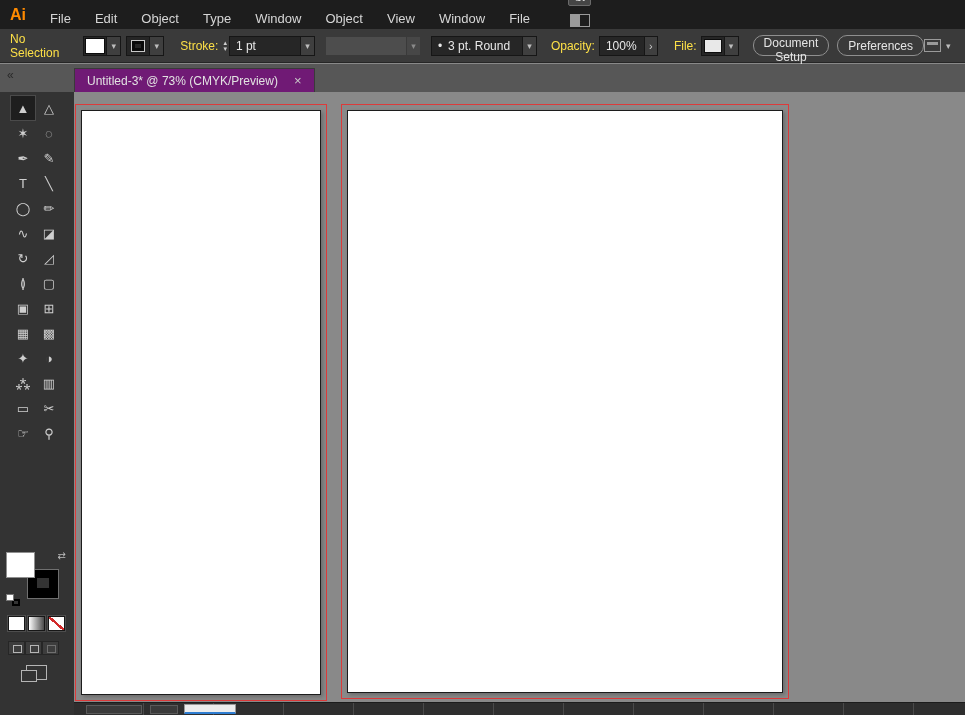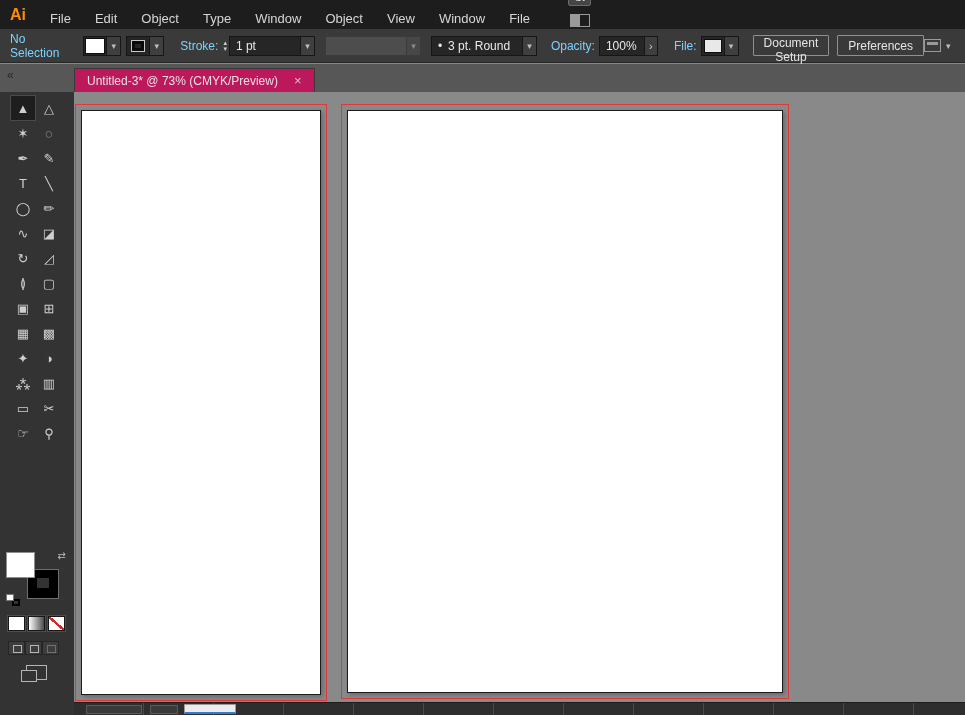--- a/index.html
+++ b/index.html
@@ -29,21 +29,21 @@
   .arrange-icon::after{ content:""; position:absolute; left:0; top:0; bottom:0; width:9px; background:#9a9a9a; }
   .chev{ font-size:9px; color:#bdbdbd; }
   .gauge-glyph{ font-size:16px; color:#9a9a9a; line-height:1; }
 
   
   #controlbar{
     position:absolute; top:29px; left:0; right:0; height:34px;
     background:#3a3a3a; border-bottom:1px solid #262626;
     display:flex; align-items:center; font-size:12px;
   }
-  .cb-label{ color:#7dd3fc; }
+  .cb-label{ color:#fde047; }
   .combo{ display:flex; align-items:stretch; height:20px; }
   .combo .swatch-box, .combo .value-box{
     background:#262626; border:1px solid #161616; display:flex; align-items:center;
   }
   .combo .chev-box{
     width:14px; background:#3f3f3f; border:1px solid #161616; border-left:none;
     display:flex; align-items:center; justify-content:center;
   }
   .fill-swatch-inner{ width:20px; height:16px; background:#fff; border:1px solid #0d0d0d; margin:1px; }
   .stroke-swatch-inner{
@@ -52,37 +52,37 @@
   .stepper{ display:flex; flex-direction:column; justify-content:center; width:12px; height:20px; }
   .stepper span{ font-size:7px; line-height:6px; text-align:center; color:#cfcfcf; }
   .value-box{ padding:0 6px; color:#e8e8e8; }
   .disabled-combo .value-box{ background:#4d4d4d; border-color:#3a3a3a; width:82px; }
   .disabled-combo .chev-box{ background:#474747; border-color:#3a3a3a; }
   .disabled-combo .chev{ color:#8a8a8a; }
   .profile-bullet{ color:#e8e8e8; margin-right:6px; }
   .arrow-box{ width:13px; background:#3f3f3f; border:1px solid #161616; border-left:none;
     display:flex; align-items:center; justify-content:center; color:#cfcfcf; font-size:11px; }
   .cb-button{
-    height:21px; border:1px solid #8f8f8f; border-radius:1px; background:transparent;
+    height:21px; border:1px solid #8f8f8f; border-radius:10px; background:transparent;
     color:#e5e5e5; font-size:12px; padding:0 10px; font-family:inherit;
   }
   .style-swatch-inner{ width:18px; height:14px; background:#e8e8e8; border:1px solid #0d0d0d; margin:2px; }
   #cb-right{ margin-left:auto; margin-right:16px; display:flex; align-items:center; gap:5px; }
   .workspace-icon{ width:17px; height:13px; border:1px solid #9a9a9a; position:relative; }
   .workspace-icon::after{ content:""; position:absolute; left:2px; right:2px; top:2px; height:3px; background:#9a9a9a; }
 
   
   #tabbar{
     position:absolute; top:64px; left:0; right:0; height:28px; background:#575757;
   }
   #collapse-btn{
     position:absolute; left:7px; top:4px; font-size:12px; color:#2a2a2a; letter-spacing:-1px;
   }
   #doc-tab{
-    position:absolute; left:74px; bottom:0; height:24px; background:#be185d;
+    position:absolute; left:74px; bottom:0; height:24px; background:#701a75;
     border:1px solid #3a3a3a; border-bottom:none;
     display:flex; align-items:center; gap:16px; padding:8px 12px; font-size:12px; color:#e2e2e2;
   }
   #tab-close{ color:#c9c9c9; font-size:13px; line-height:1; }
 
   
   #toolpanel{ position:absolute; top:92px; left:0; width:74px; bottom:0; background:#333333; }
   #tools{
     position:absolute; top:4px; left:11px; width:52px;
     display:grid; grid-template-columns:26px 26px; grid-auto-rows:25px;

